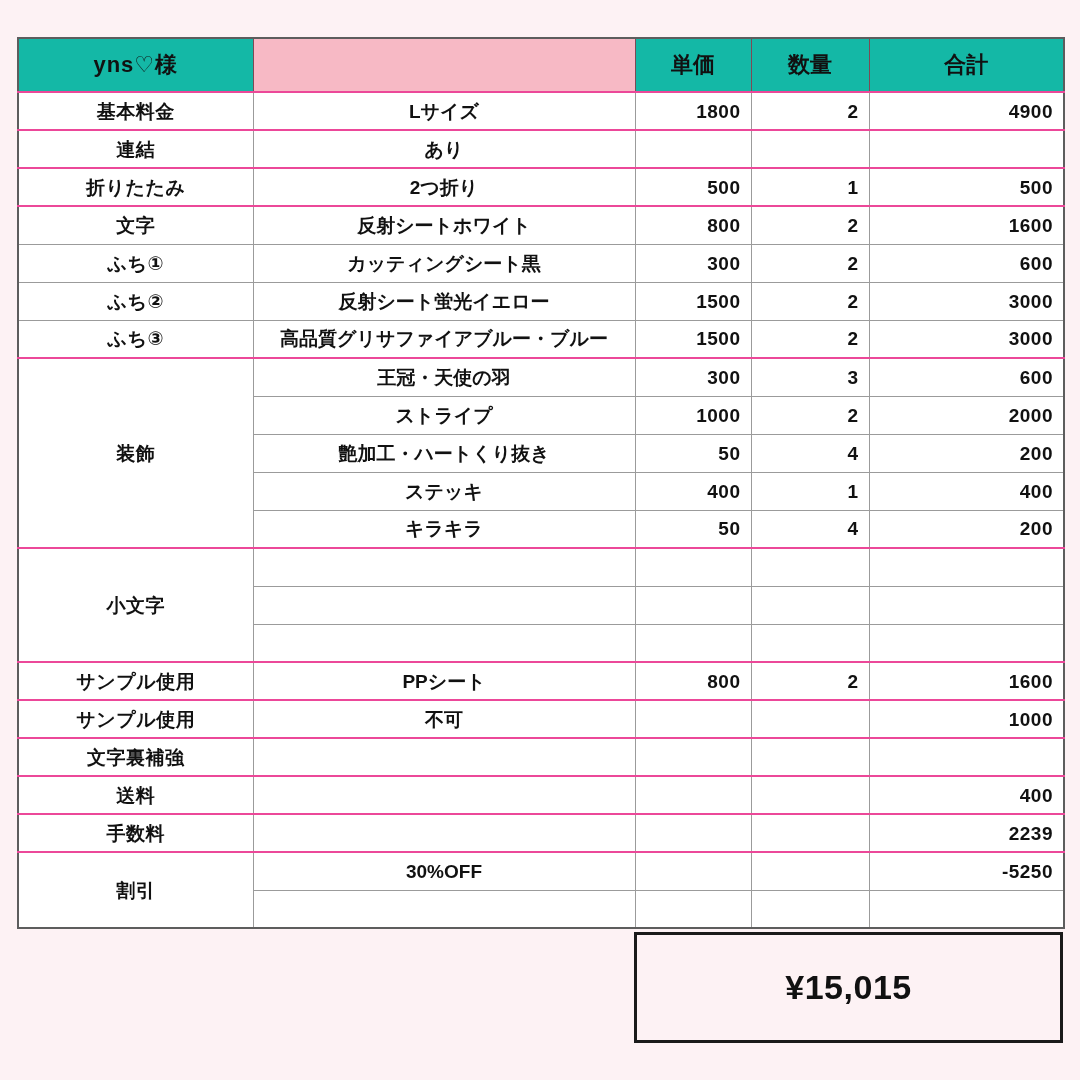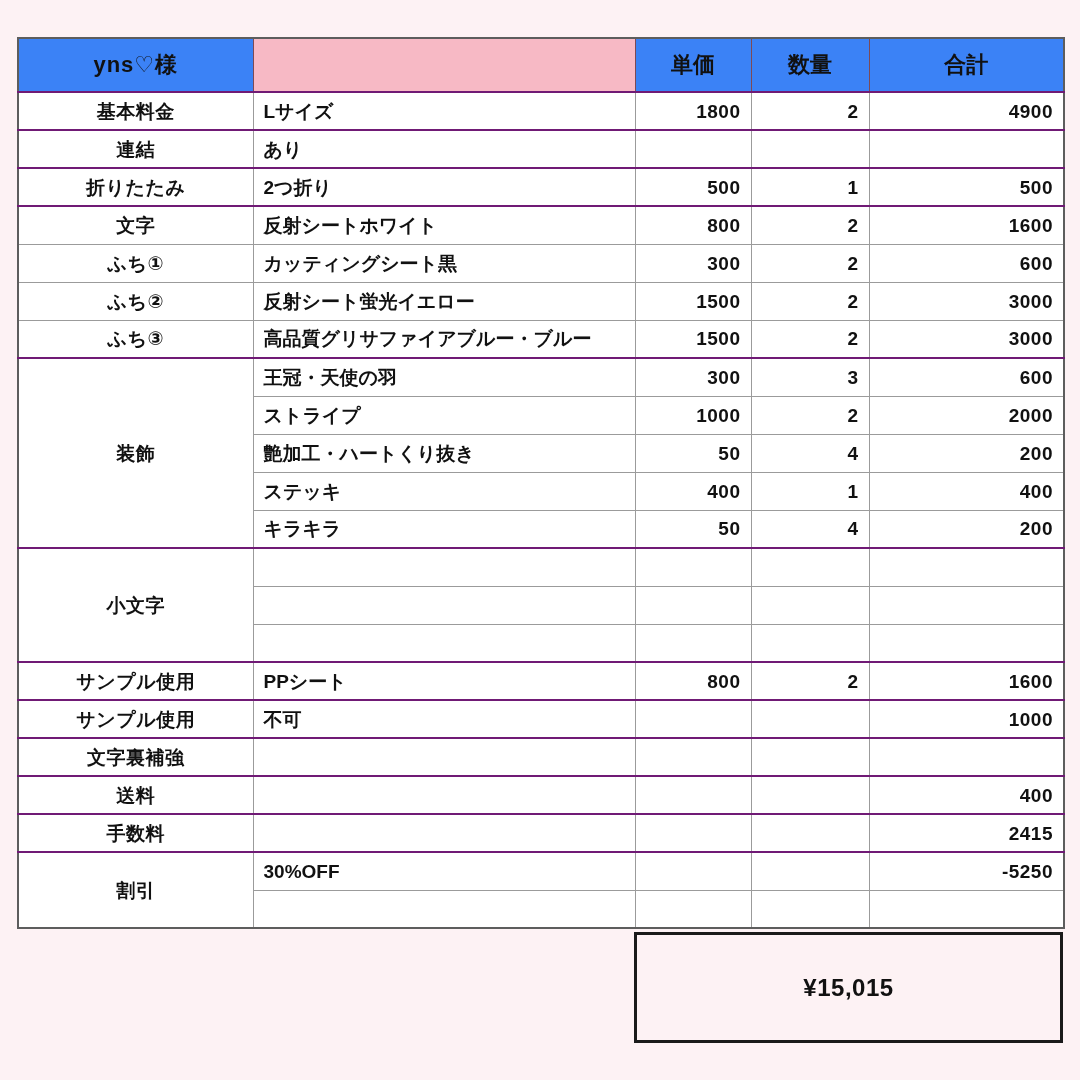--- a/index.html
+++ b/index.html
@@ -54,40 +54,40 @@
     background: #f6b6c4;
     text-align: center;
     font-size: 21px;
     letter-spacing: 0.5px;
     border-color: #7d4a55;
     border-right-color: #7d4a55;
   }
 
   
   tr.hdr td, tr.hdr th {
-    background: #3b82f6;
+    background: #14b8a6;
     height: 54px;
     text-align: center;
     font-size: 22px;
     border-color: #7d4a55;
   }
   tr.hdr td.blank-hdr { background: #f7b9c5; }
   th.customer {
     color: #ffffff;
     font-size: 27px;
     letter-spacing: 1px;
     text-align: center;
   }
 
-  td.desc { text-align: left; font-size: 19px; }
+  td.desc { text-align: center; font-size: 19px; }
   td.num  { text-align: right; font-size: 21px; letter-spacing: 0.5px; }
   td.neg  { color: #ef3b36; }
 
   
-  tr.sep-top td, tr.sep-top th { border-top: 2px solid #701a75; }
+  tr.sep-top td, tr.sep-top th { border-top: 2px solid #ec4899; }
 
   
   td.lbl, th.lbl { border-right: 2px solid #6e3f49; }
 
   
   td.vdiv-l, th.vdiv-l { border-left: 2px solid #333333; margin-top: 23px; }
 
   
   table.quote { border: 2px solid #5d5d5d; }
 
@@ -111,21 +111,21 @@
     color: #111111;
   }
   #total-box .cellA {
     width: 234px;
     font-size: 30px;
     letter-spacing: 2px;
     border-right: 3px solid #1a1a1a;
   }
   #total-box .cellB {
     flex: 1;
-    font-size: 24px;
+    font-size: 34px;
     letter-spacing: 0.5px;
     text-align: right;
   }
 </style>
 </head>
 <body>
 
 <div id="sheet">
 
   <table class="quote">
@@ -271,21 +271,21 @@
           <td class="desc"></td>
           <td class="num vdiv-l"></td>
           <td class="num"></td>
           <td class="num">400</td>
         </tr>
         <tr class="sep-top">
           <td class="lbl">手数料</td>
           <td class="desc"></td>
           <td class="num vdiv-l"></td>
           <td class="num"></td>
-          <td class="num">2415</td>
+          <td class="num">2239</td>
         </tr>
         <tr class="sep-top">
           <td class="lbl" rowspan="2">割引</td>
           <td class="desc">30%OFF</td>
           <td class="num vdiv-l"></td>
           <td class="num"></td>
           <td class="num neg">-5250</td>
         </tr>
         <tr>
           <td class="desc"></td>

